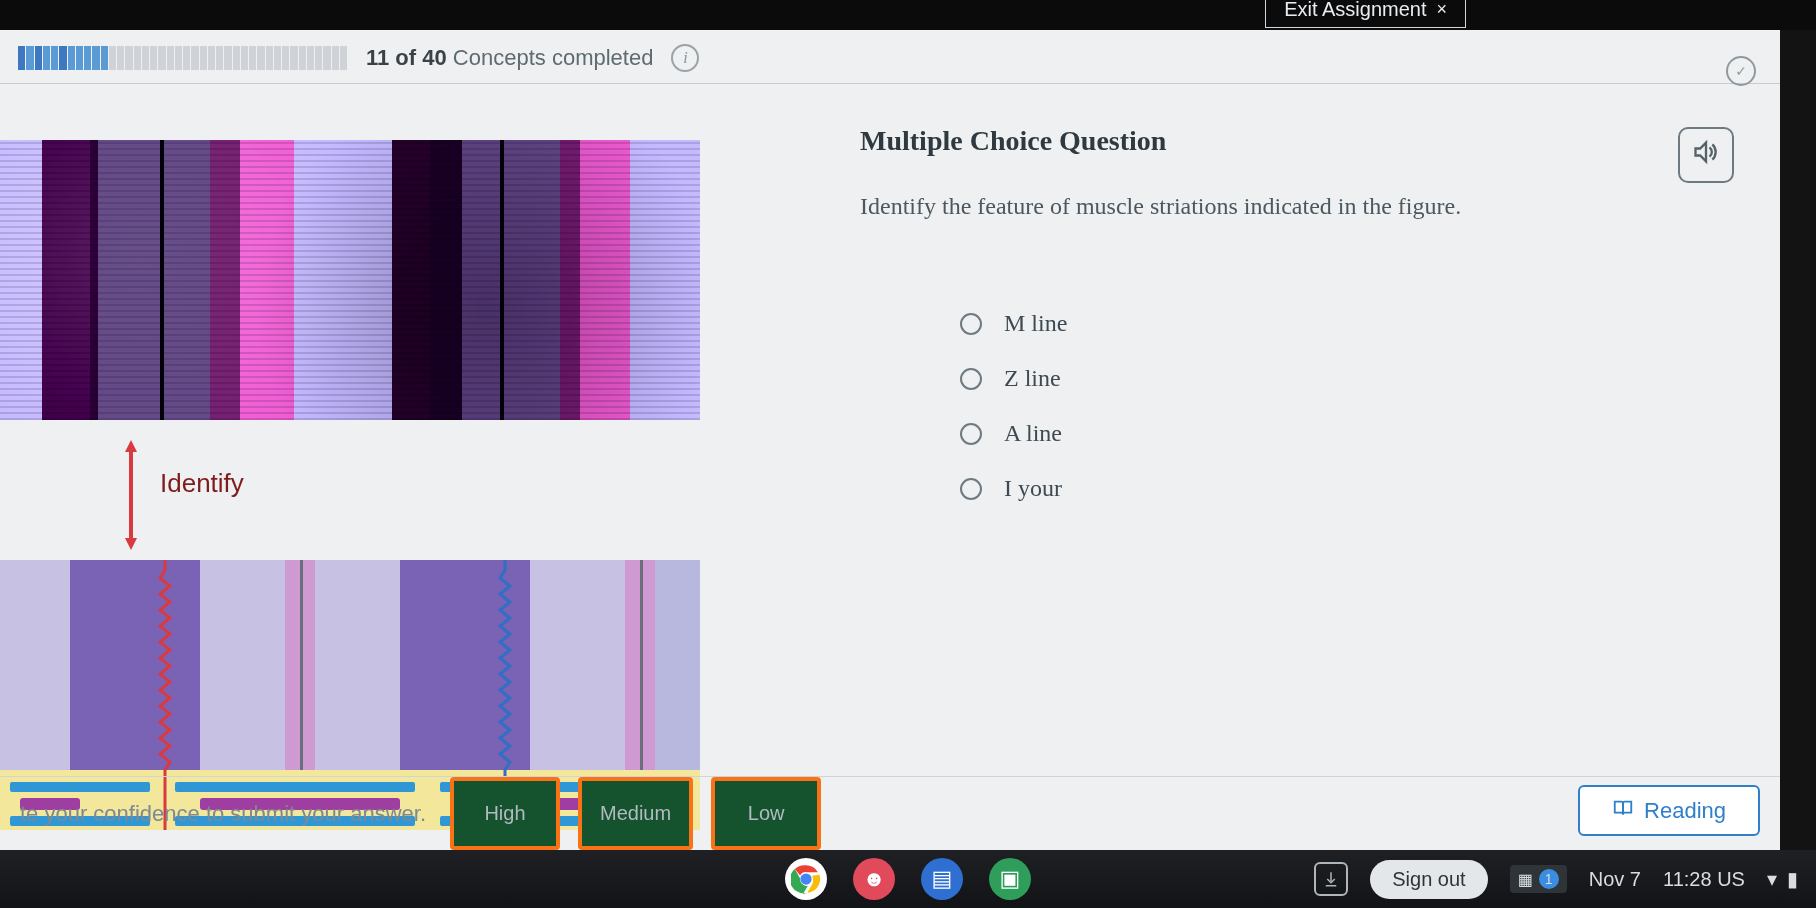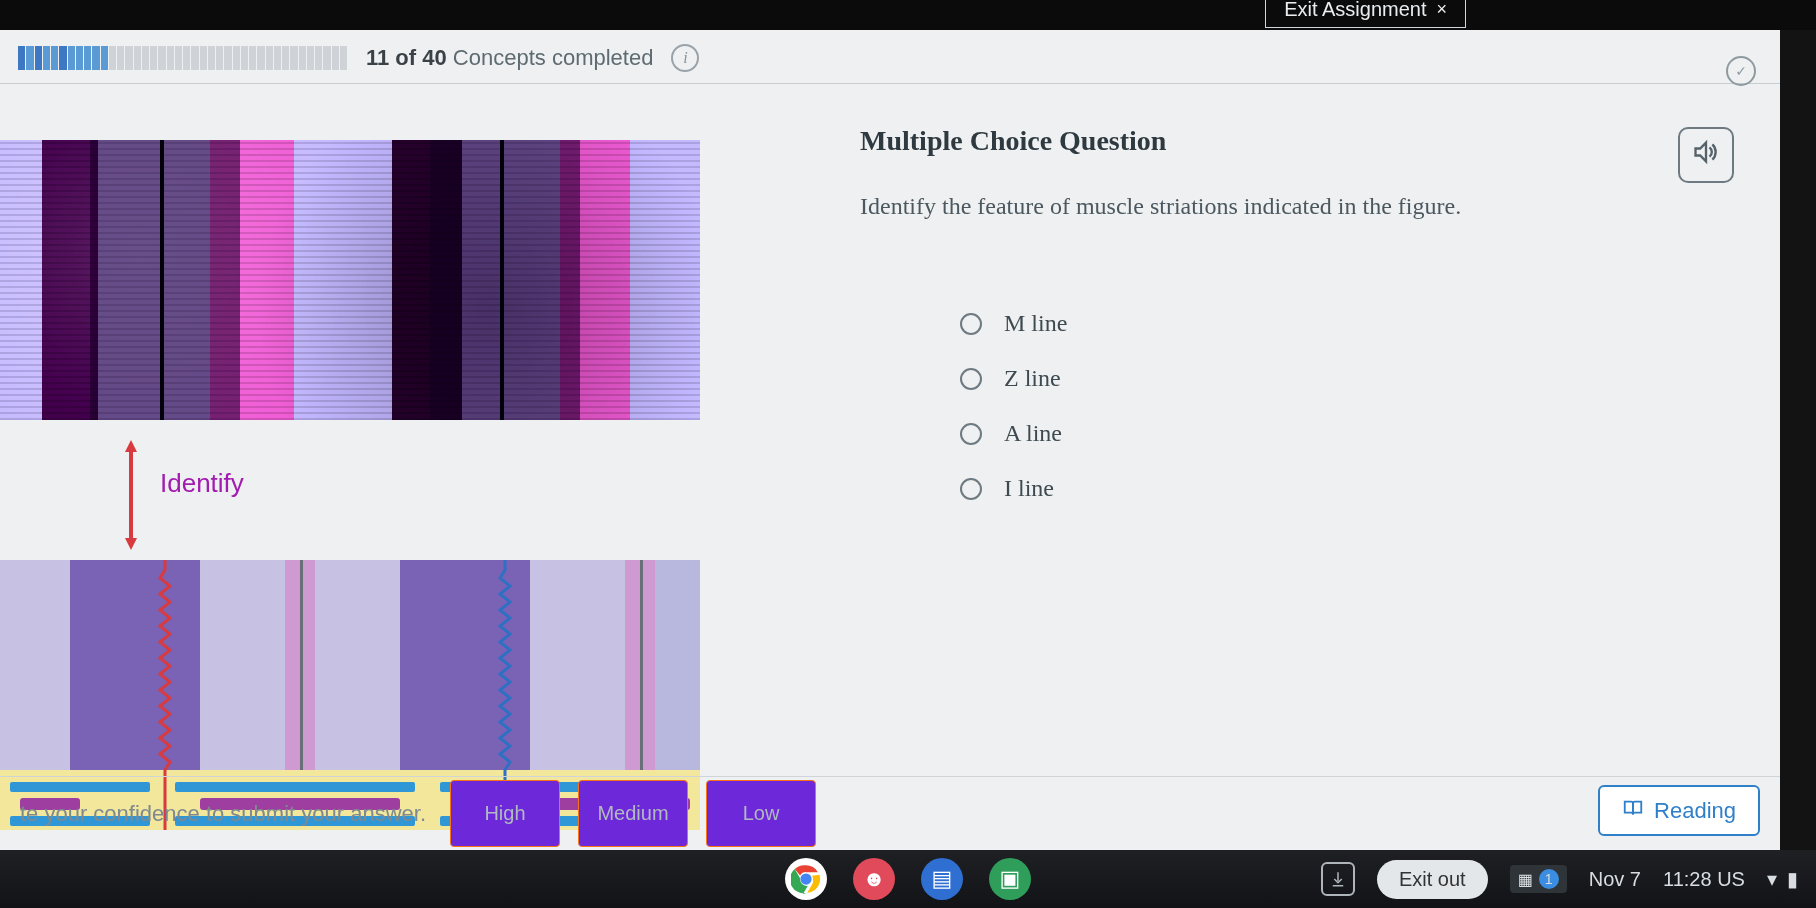--- a/index.html
+++ b/index.html
@@ -73,21 +73,21 @@
       radial-gradient(circle at 70% 60%, rgba(0,0,0,.25), transparent 45%);
   }
   .micrograph .zline { position:absolute; top:0; bottom:0; width:4px; background:#140818; }
   .z1{left:160px;} .z2{left:500px;}
   .micrograph .aband { position:absolute; top:0; bottom:0; background:rgba(30,8,38,0.55); }
   .a1{left:90px;width:150px;} .a2{left:430px; width:150px;}
 
   
   .identify-wrap {
     position:absolute; left:120px; top:330px;
-    font-size:26px; color:#a21caf;
+    font-size:26px; color:#7f1d1d;
     display:flex; align-items:flex-start; gap:18px;
   }
   .arrow-svg { width:22px; height:110px; }
   .identify-label { margin-top:28px; }
 
   
   .diagram {
     position:absolute; left:0; top:450px; width:700px; height:300px;
     background:#eef0f1;
   }
@@ -137,27 +137,27 @@
 
   
   .bottom-row {
     position:absolute; left:0; bottom:0; width:100%; height:74px;
     display:flex; align-items:center; padding:0 20px;
     border-top:1px solid #cfd4d8;
   }
   .confidence-text { color:#7e8990; font-size:22px; }
   .conf-btns { display:flex; gap:18px; margin-left:24px; }
   .conf-btn {
-    min-width:110px; padding:21px 18px; border:1px solid #f97316;
-    background:#6d28d9; color:#b1bac0; font-size:20px; border-radius:4px;
+    min-width:110px; padding:21px 18px; border:4px solid #f97316;
+    background:#14532d; color:#b1bac0; font-size:20px; border-radius:4px;
     cursor:pointer;
   }
   .reading-btn {
     position:absolute; right:20px; bottom:14px;
-    padding:10px 22px; border:2px solid #2f7fc9; color:#2f7fc9;
+    padding:10px 32px; border:2px solid #2f7fc9; color:#2f7fc9;
     background:#fff; font-size:22px; border-radius:6px;
     display:flex; align-items:center; gap:10px; cursor:pointer;
   }
   .reading-icon { font-size:20px; }
 
   
   .right-bezel { position:absolute; top:30px; right:0; width:36px; height:820px; background:#131313; }
 
   
   .taskbar {
@@ -317,21 +317,21 @@
       <label class="opt">
         <span class="radio"></span>
         <span class="lbl">Z line</span>
       </label>
       <label class="opt">
         <span class="radio"></span>
         <span class="lbl">A line</span>
       </label>
       <label class="opt">
         <span class="radio"></span>
-        <span class="lbl">I line</span>
+        <span class="lbl">I your</span>
       </label>
     </div>
   </div>
 
   <div class="bottom-row">
     <span class="confidence-text">te your confidence to submit your answer.</span>
     <div class="conf-btns">
       <button class="conf-btn">High</button>
       <button class="conf-btn">Medium</button>
       <button class="conf-btn">Low</button>
@@ -366,21 +366,21 @@
     <div class="tb-icon ic-green">▣</div>
   </div>
   <div class="tb-right">
     <div class="dl-icon">
       <svg width="18" height="18" viewBox="0 0 24 24" fill="none" stroke="#aeb6bb" stroke-width="2">
           <path d="M12 3v12"></path>
           <path d="M7 12l5 5 5-5"></path>
           <path d="M5 21h14"></path>
         </svg>
     </div>
-    <div class="signout-pill">Exit out</div>
+    <div class="signout-pill">Sign out</div>
     <div class="tb-chip">
       <span>▦</span>
       <span style="background:#3a8de0;border-radius:50%;width:20px;height:20px;display:flex;align-items:center;justify-content:center;font-size:14px;">1</span>
     </div>
     <span class="tb-date">Nov 7</span>
     <span class="tb-clock">
       <span>11:28</span>&nbsp;<span>US</span>
     </span>
     <div class="tb-flagset">
       <span>▾</span>

